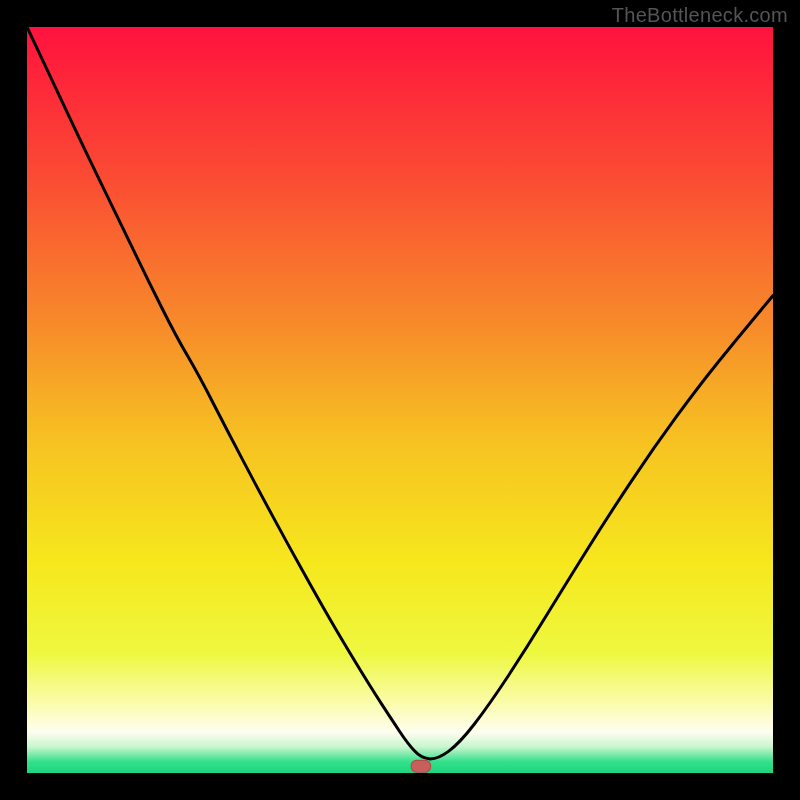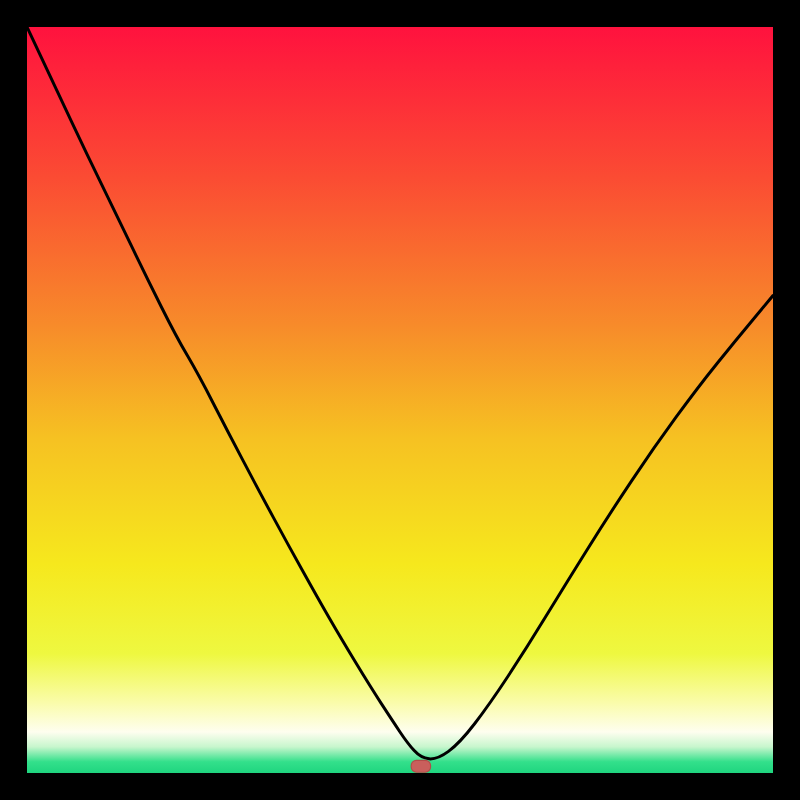--- a/index.html
+++ b/index.html
@@ -37,20 +37,21 @@
   .plot-area svg {
     display: block;
     width: 100%;
     height: 100%;
   }
 </style>
 </head>
 <body>
 
 <div class="frame">
+  <div class="watermark">TheBottleneck.com</div>
   <div class="plot-area">
     <svg viewBox="0 0 1000 1000" preserveAspectRatio="none">
       <defs>
         <linearGradient id="bg-grad" x1="0" y1="0" x2="0" y2="1">
             <stop offset="0%" stop-color="#ff123e"></stop>
             <stop offset="20%" stop-color="#fb4b33"></stop>
             <stop offset="40%" stop-color="#f78b2a"></stop>
             <stop offset="55.00000000000001%" stop-color="#f6c122"></stop>
             <stop offset="72%" stop-color="#f6e81d"></stop>
             <stop offset="84%" stop-color="#eef840"></stop>

